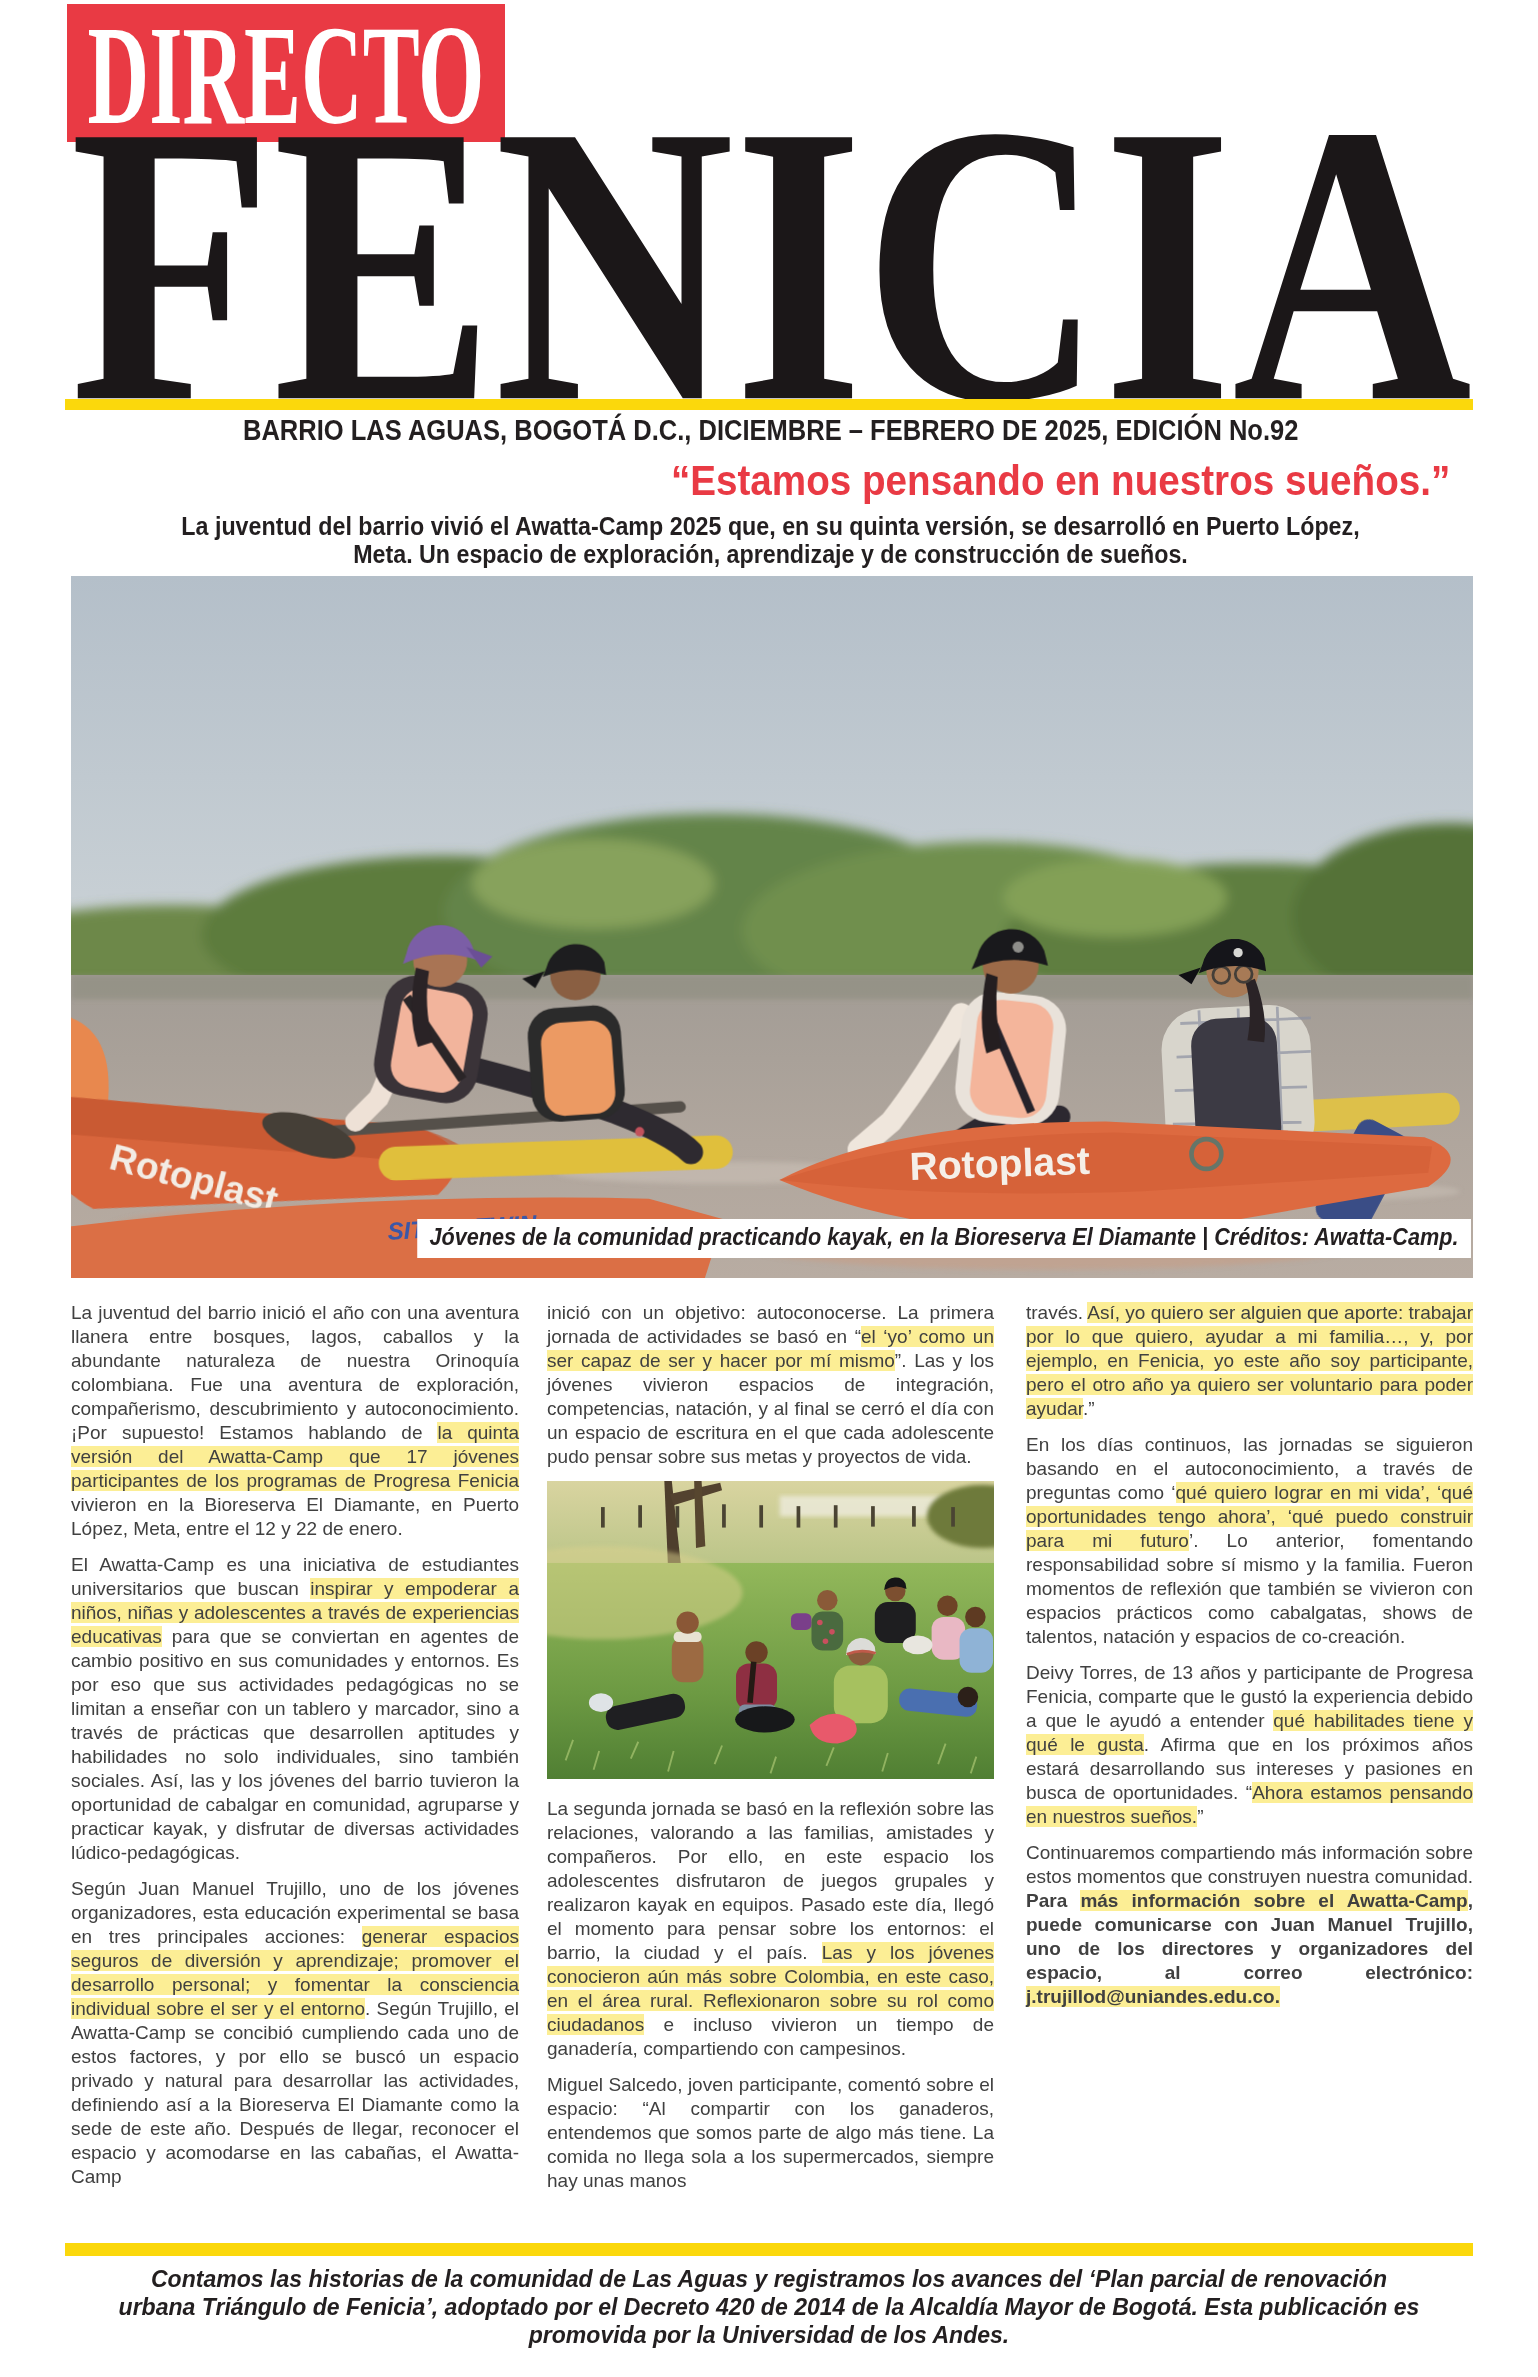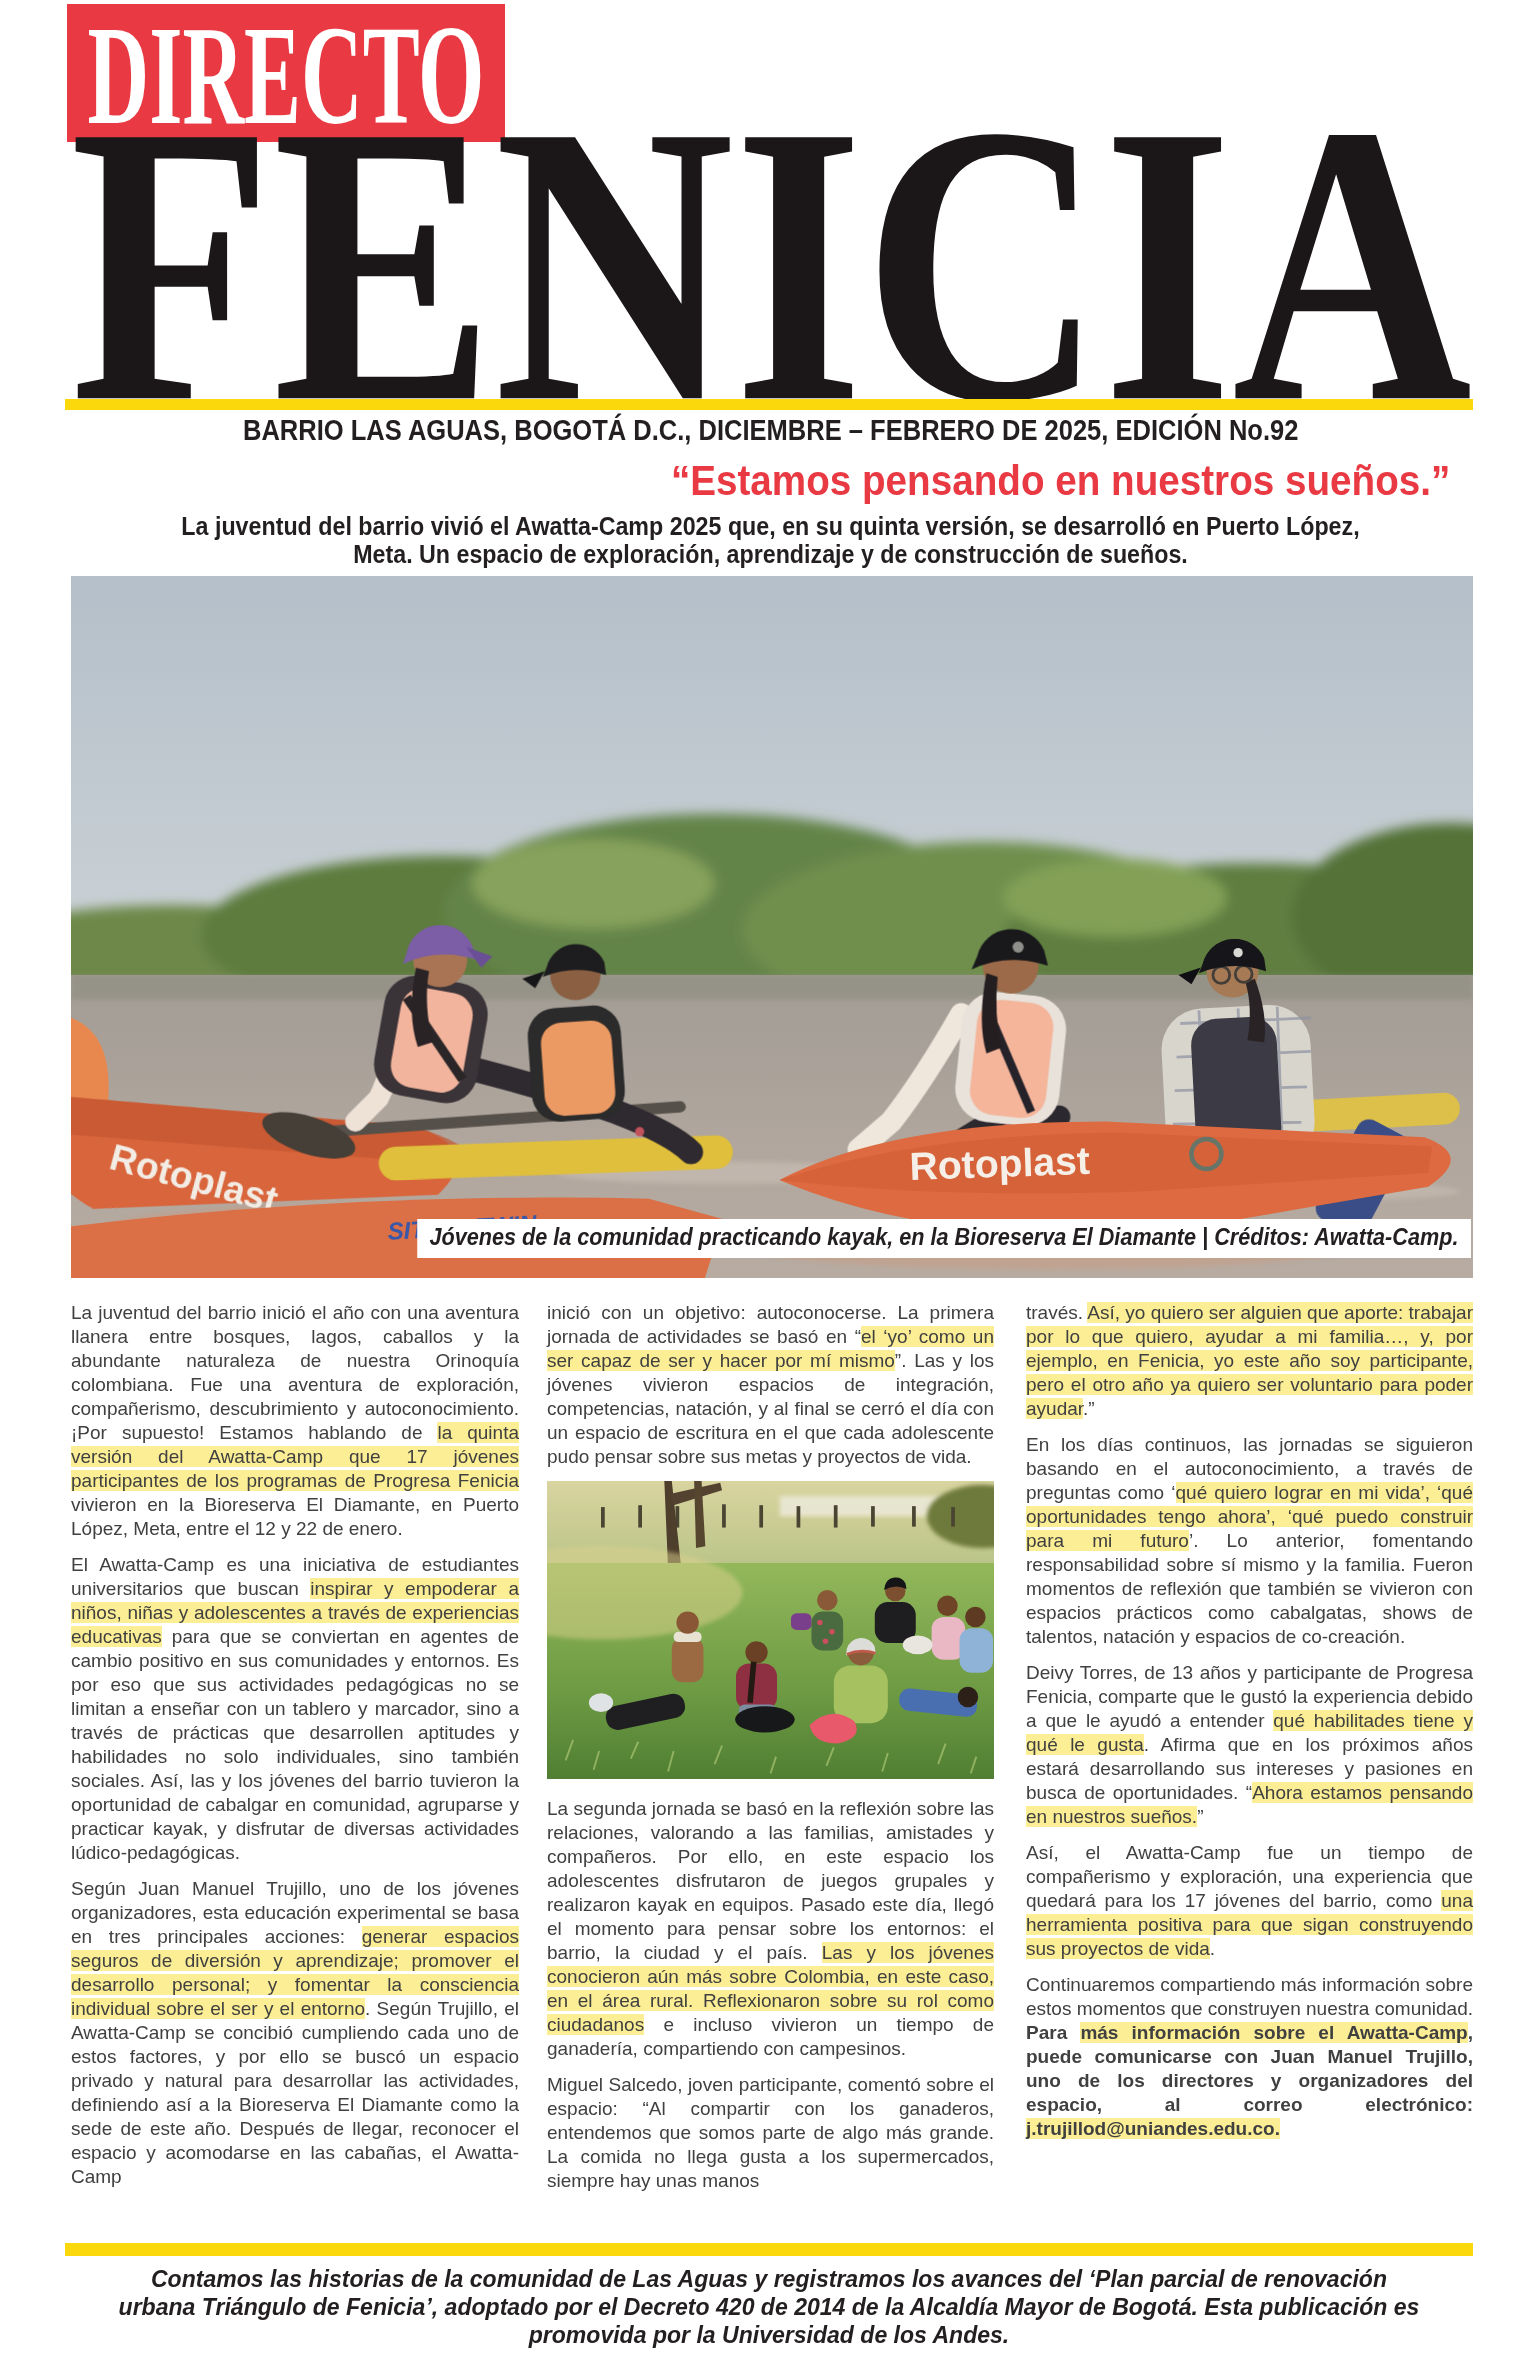--- a/index.html
+++ b/index.html
@@ -324,29 +324,28 @@
             <ellipse cx="234" cy="256" rx="32" ry="14" fill="#17181a"></ellipse>
             <path d="M 282 262 Q 306 240 330 258 Q 340 276 312 282 Q 286 282 282 262 Z" fill="#e8596b"></path>
             <rect x="262" y="142" width="22" height="18" rx="6" fill="#7a3f8a"></rect>
             <ellipse cx="398" cy="176" rx="16" ry="10" fill="#e8e6df"></ellipse>
           </g>
         </svg>
       </div>
 
       <div>
           <p class="par"><span>La segunda jornada se basó en la reflexión sobre las relaciones, valorando a las familias, amistades y compañeros. Por ello, en este espacio los adolescentes disfrutaron de juegos grupales y realizaron kayak en equipos. Pasado este día, llegó el momento para pensar sobre los entornos: el barrio, la ciudad y el país. </span><span class="hl">Las y los jóvenes conocieron aún más sobre Colombia, en este caso, en el área rural. Reflexionaron sobre su rol como ciudadanos</span><span> e incluso vivieron un tiempo de ganadería, compartiendo con campesinos.</span></p>
-          <p class="par"><span>Miguel Salcedo, joven participante, comentó sobre el espacio: “Al compartir con los ganaderos, entendemos que somos parte de algo más grande. La comida no llega gusta a los supermercados, siempre hay unas manos</span></p>
+          <p class="par"><span>Miguel Salcedo, joven participante, comentó sobre el espacio: “Al compartir con los ganaderos, entendemos que somos parte de algo más tiene. La comida no llega sola a los supermercados, siempre hay unas manos</span></p>
         </div>
     </div>
 
     <div class="col col-3">
         <p class="par"><span>través. </span><span class="hl">Así, yo quiero ser alguien que aporte: trabajar por lo que quiero, ayudar a mi familia…, y, por ejemplo, en Fenicia, yo este año soy participante, pero el otro año ya quiero ser voluntario para poder ayudar</span><span>.”</span></p>
         <p class="par"><span>En los días continuos, las jornadas se siguieron basando en el autoconocimiento, a través de preguntas como ‘</span><span class="hl">qué quiero lograr en mi vida’, ‘qué oportunidades tengo ahora’, ‘qué puedo construir para mi futuro</span><span>’. Lo anterior, fomentando responsabilidad sobre sí mismo y la familia. Fueron momentos de reflexión que también se vivieron con espacios prácticos como cabalgatas, shows de talentos, natación y espacios de co-creación.</span></p>
         <p class="par"><span>Deivy Torres, de 13 años y participante de Progresa Fenicia, comparte que le gustó la experiencia debido a que le ayudó a entender </span><span class="hl">qué habilitades tiene y qué le gusta</span><span>.  Afirma que en los próximos años estará desarrollando sus intereses y pasiones en busca de oportunidades. “</span><span class="hl">Ahora estamos pensando en nuestros sueños.</span><span>”</span></p>
-        <p class="par"><span>Así, el Awatta-Camp fue un tiempo de compañerismo y exploración, una experiencia que quedará para los 17 jóvenes del barrio, como </span><span class="hl">una herramienta positiva para que sigan construyendo sus proyectos de vida</span><span>.</span></p>
         <p class="par"><span>Continuaremos compartiendo más información sobre estos momentos que construyen nuestra comunidad. </span><span class="b">Para </span><span class="hl b">más información sobre el Awatta-Camp</span><span class="b">, puede comunicarse con Juan Manuel Trujillo, uno de los directores y organizadores del espacio, al correo electrónico: </span><span class="hl b">j.trujillod@uniandes.edu.co.</span></p>
       </div>
   </div>
 
   <div class="rule rule-bottom"></div>
 
   <div class="footer-note">Contamos las historias de la comunidad de Las Aguas y registramos los avances del ‘Plan parcial de renovación urbana Triángulo de Fenicia’, adoptado por el Decreto 420 de 2014 de la Alcaldía Mayor de Bogotá. Esta publicación es promovida por la Universidad de los Andes.</div>
 
 </div>
 

